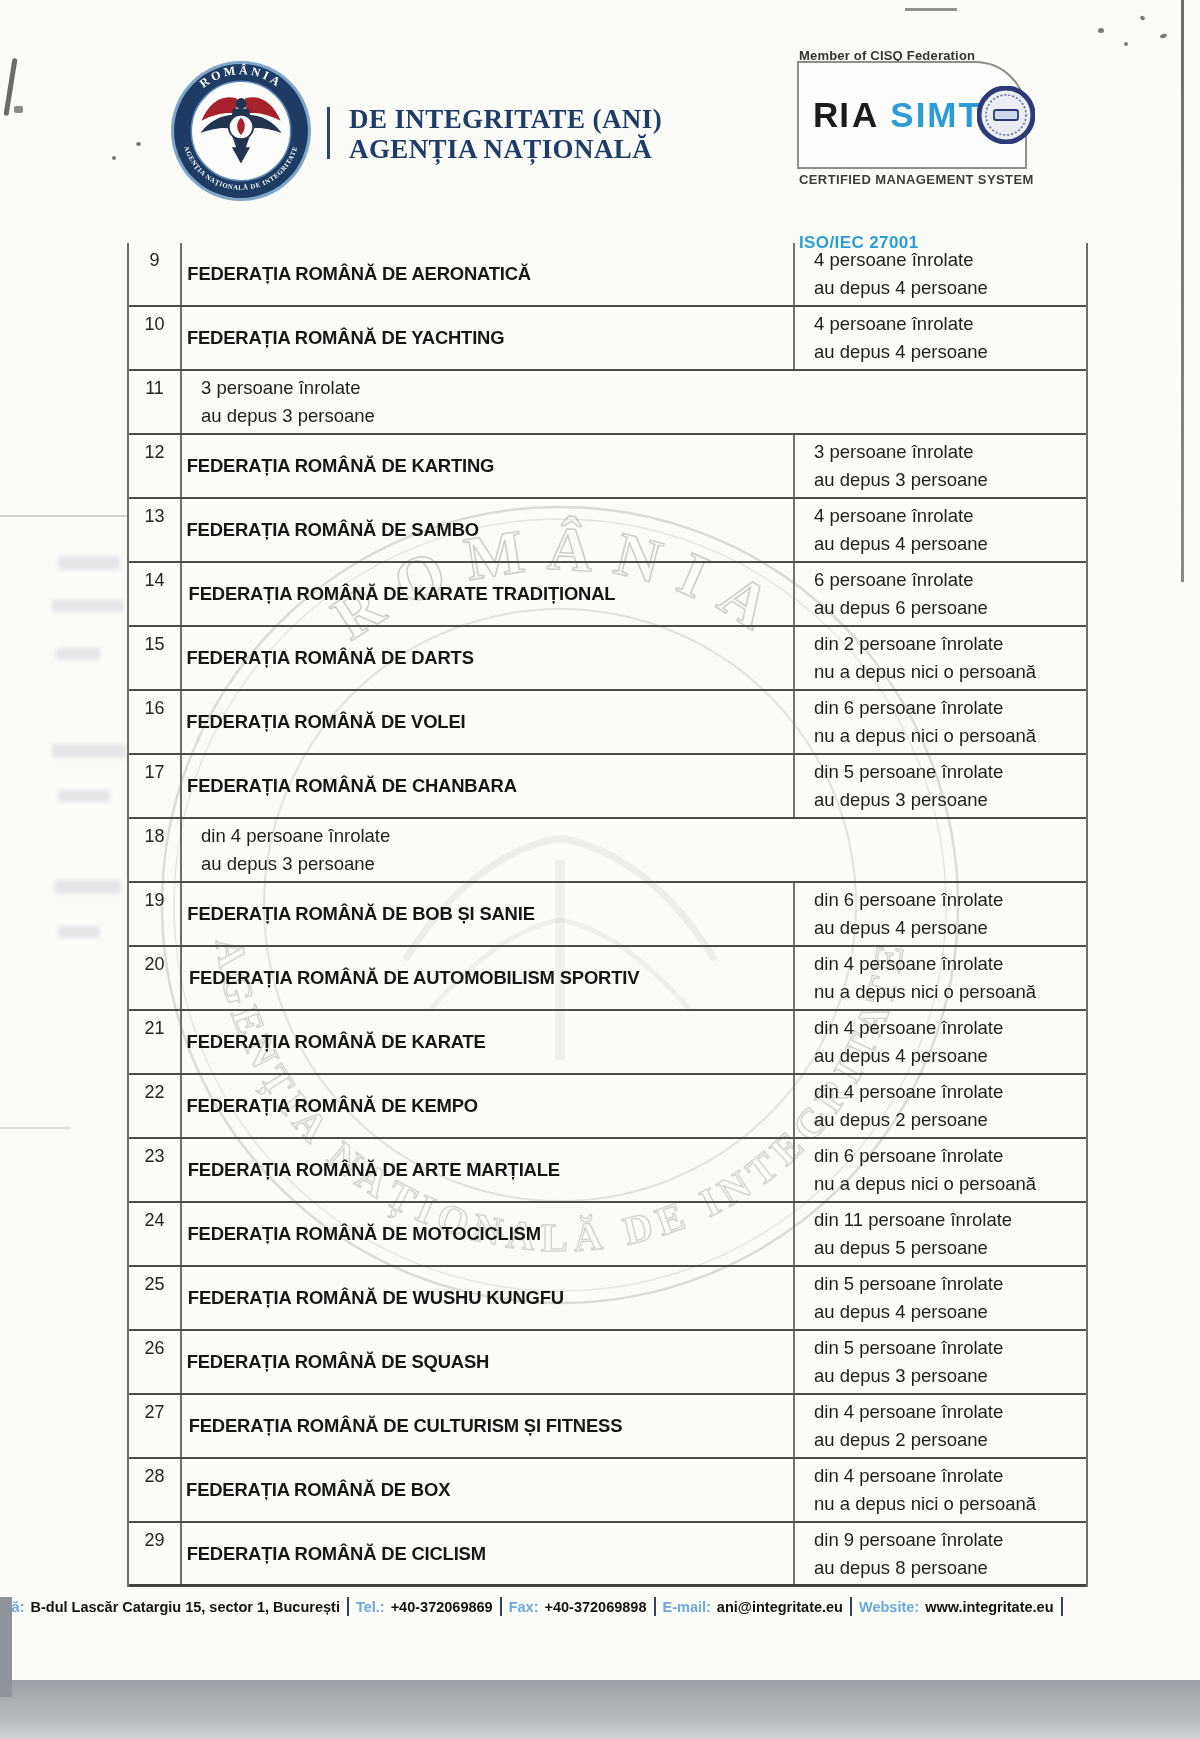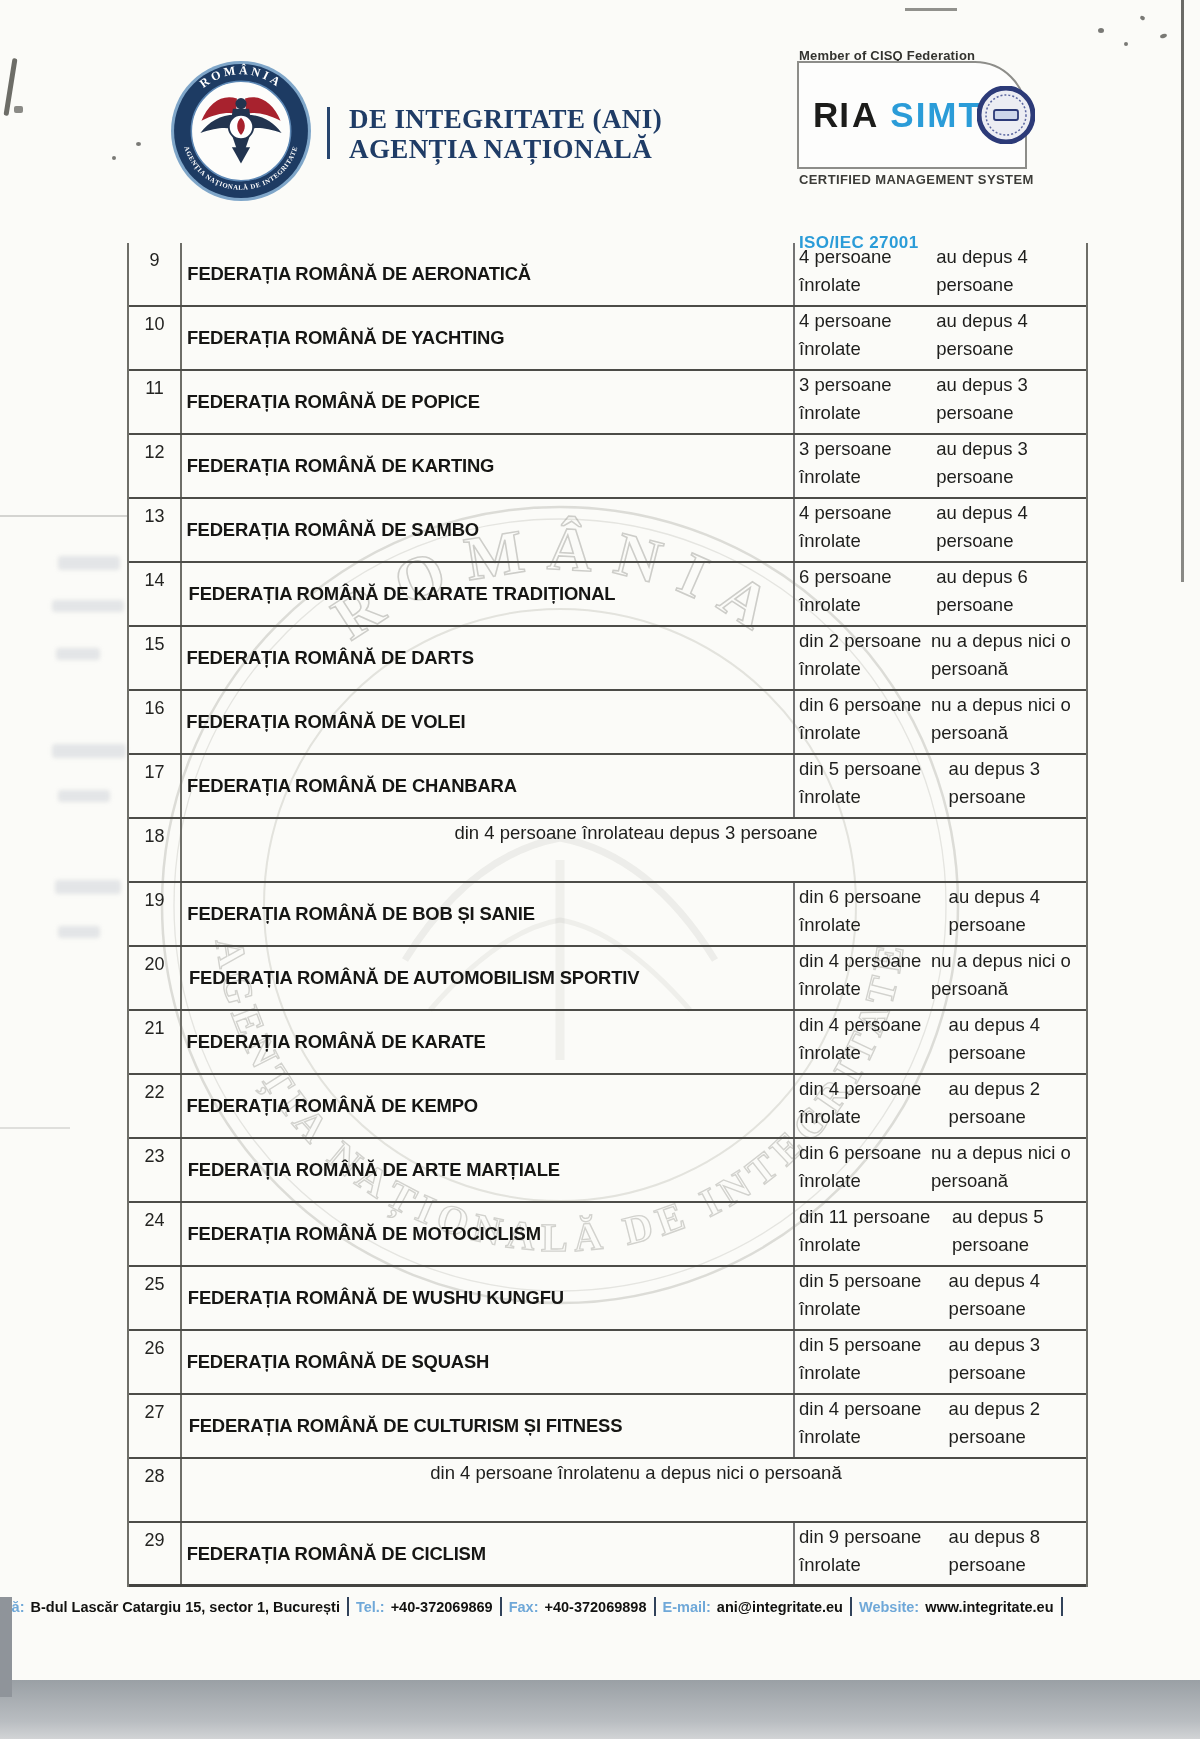--- a/index.html
+++ b/index.html
@@ -30,22 +30,22 @@
   .trow{display:flex;height:64px;border-bottom:2px solid #4c4c48;box-sizing:border-box;}
   .trow:last-child{border-bottom:3px solid #434340;}
   .c-no{width:53px;border-right:2px solid #6e6e68;box-sizing:border-box;
     display:flex;justify-content:center;align-items:flex-start;padding-top:7px;
     font-size:18px;color:#232321;}
   .c-fed{width:613px;border-right:2px solid #737373;box-sizing:border-box;
     display:flex;justify-content:flex-start;align-items:center;
     font-size:19px;font-weight:bold;color:#161614;letter-spacing:-.2px;
     transform-origin:center;}
   .c-fed .nm{transform:scaleX(.97);white-space:nowrap;}
-  .c-st{flex:1;display:flex;flex-direction:row;justify-content:center;
-    padding-left:4px;font-size:18.5px;line-height:28px;color:#1e1e1c;}
+  .c-st{flex:1;display:flex;flex-direction:column;justify-content:center;
+    padding-left:19px;font-size:18.5px;line-height:28px;color:#1e1e1c;}
   
   .wmark{position:absolute;left:0;top:0;width:1200px;height:1739px;pointer-events:none;}
   
   .pfooter{position:absolute;left:0;top:1597px;width:1024px;display:flex;
     justify-content:center;align-items:center;font-size:14.5px;}
   .f-sep{width:2px;height:19px;background:#31425a;margin:0 7px;flex:none;}
   .f-label{color:#6fa8d8;font-weight:bold;margin-right:6px;white-space:nowrap;}
   .f-value{color:#121210;font-weight:bold;white-space:nowrap;}
   
   .art{position:absolute;pointer-events:none;}
@@ -164,23 +164,20 @@
         <div class="c-fed">
           <span class="nm">FEDERAȚIA ROMÂNĂ DE YACHTING</span>
         </div>
         <div class="c-st">
           <div>4 persoane înrolate</div>
           <div>au depus 4 persoane</div>
         </div>
       </div>
       <div class="trow">
         <div class="c-no">11</div>
-        <div class="c-fed">
-          <span class="nm">FEDERAȚIA ROMÂNĂ DE POPICE</span>
-        </div>
         <div class="c-st">
           <div>3 persoane înrolate</div>
           <div>au depus 3 persoane</div>
         </div>
       </div>
       <div class="trow">
         <div class="c-no">12</div>
         <div class="c-fed">
           <span class="nm">FEDERAȚIA ROMÂNĂ DE KARTING</span>
         </div>
@@ -331,20 +328,23 @@
         <div class="c-fed">
           <span class="nm">FEDERAȚIA ROMÂNĂ DE CULTURISM ȘI FITNESS</span>
         </div>
         <div class="c-st">
           <div>din 4 persoane înrolate</div>
           <div>au depus 2 persoane</div>
         </div>
       </div>
       <div class="trow">
         <div class="c-no">28</div>
+        <div class="c-fed">
+          <span class="nm">FEDERAȚIA ROMÂNĂ DE BOX</span>
+        </div>
         <div class="c-st">
           <div>din 4 persoane înrolate</div>
           <div>nu a depus nici o persoană</div>
         </div>
       </div>
       <div class="trow">
         <div class="c-no">29</div>
         <div class="c-fed">
           <span class="nm">FEDERAȚIA ROMÂNĂ DE CICLISM</span>
         </div>

